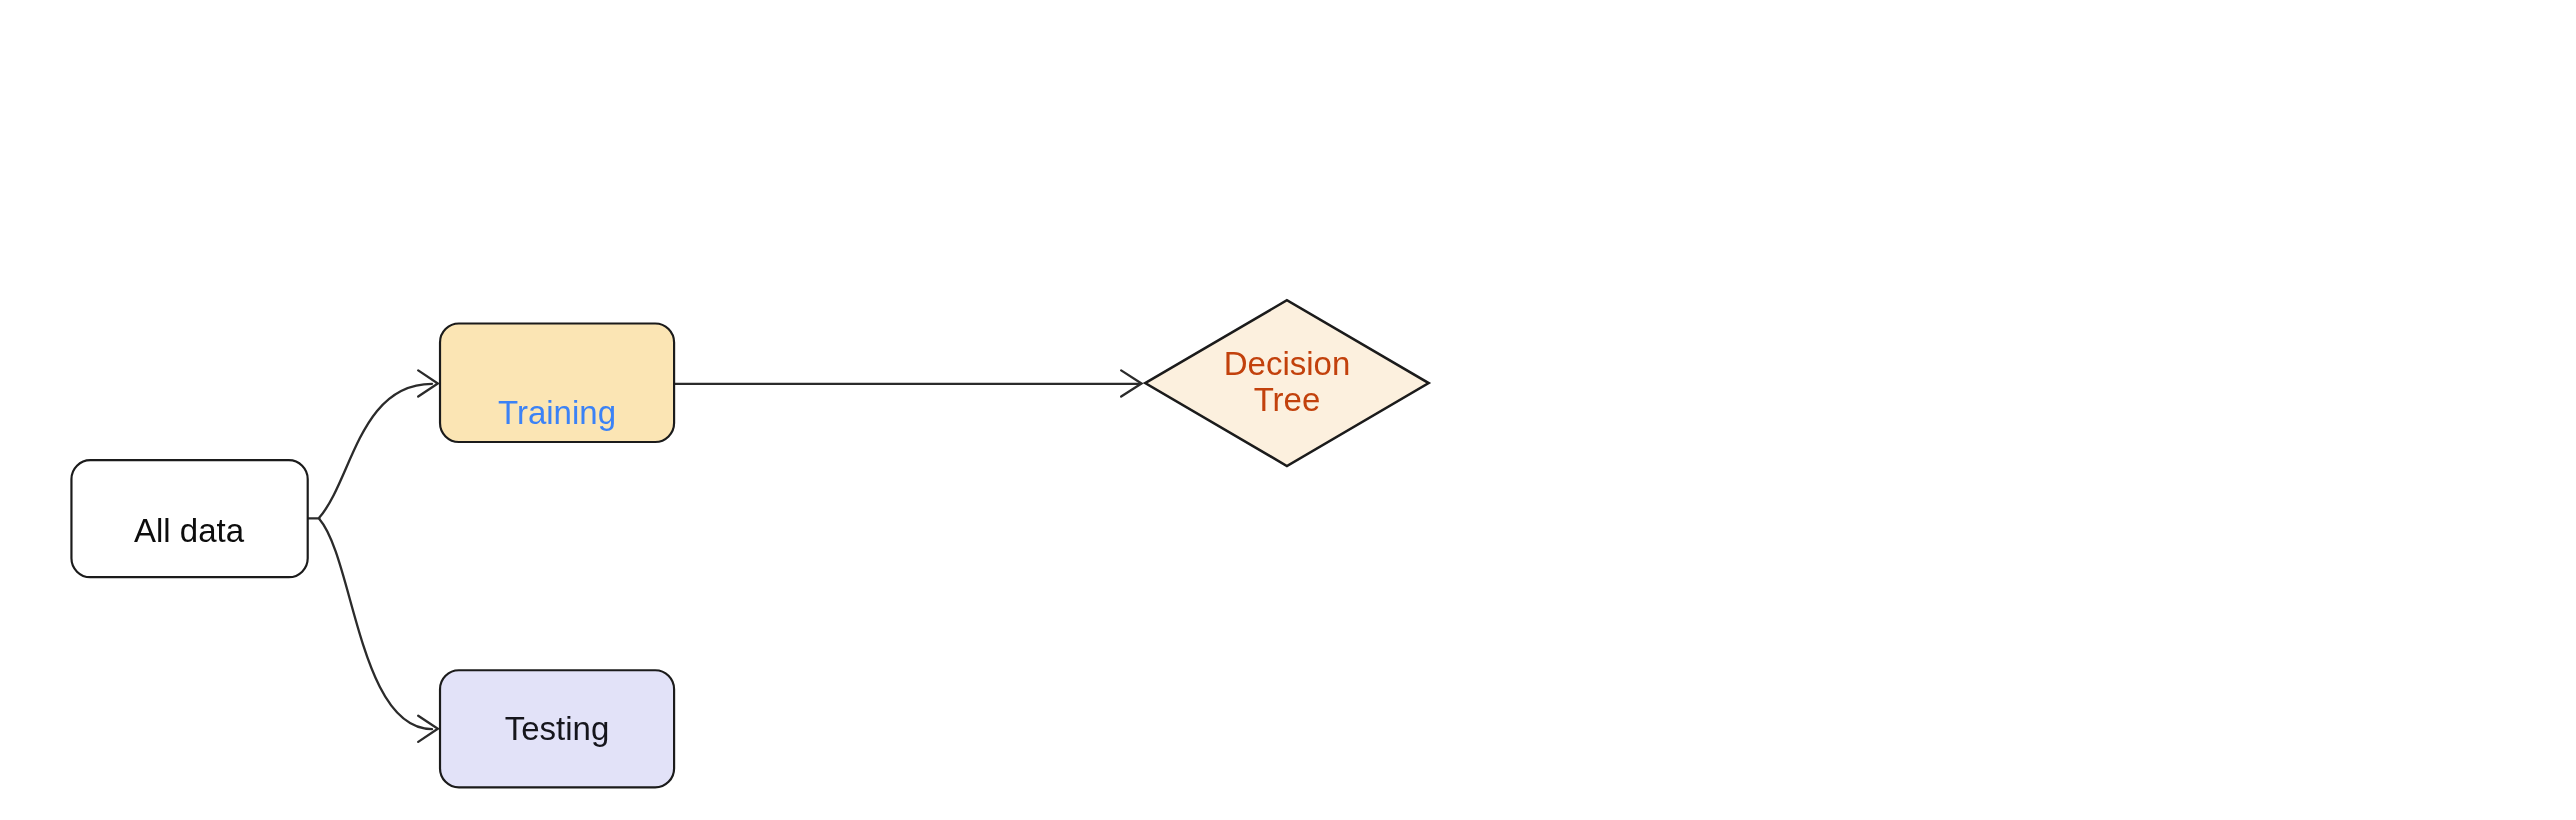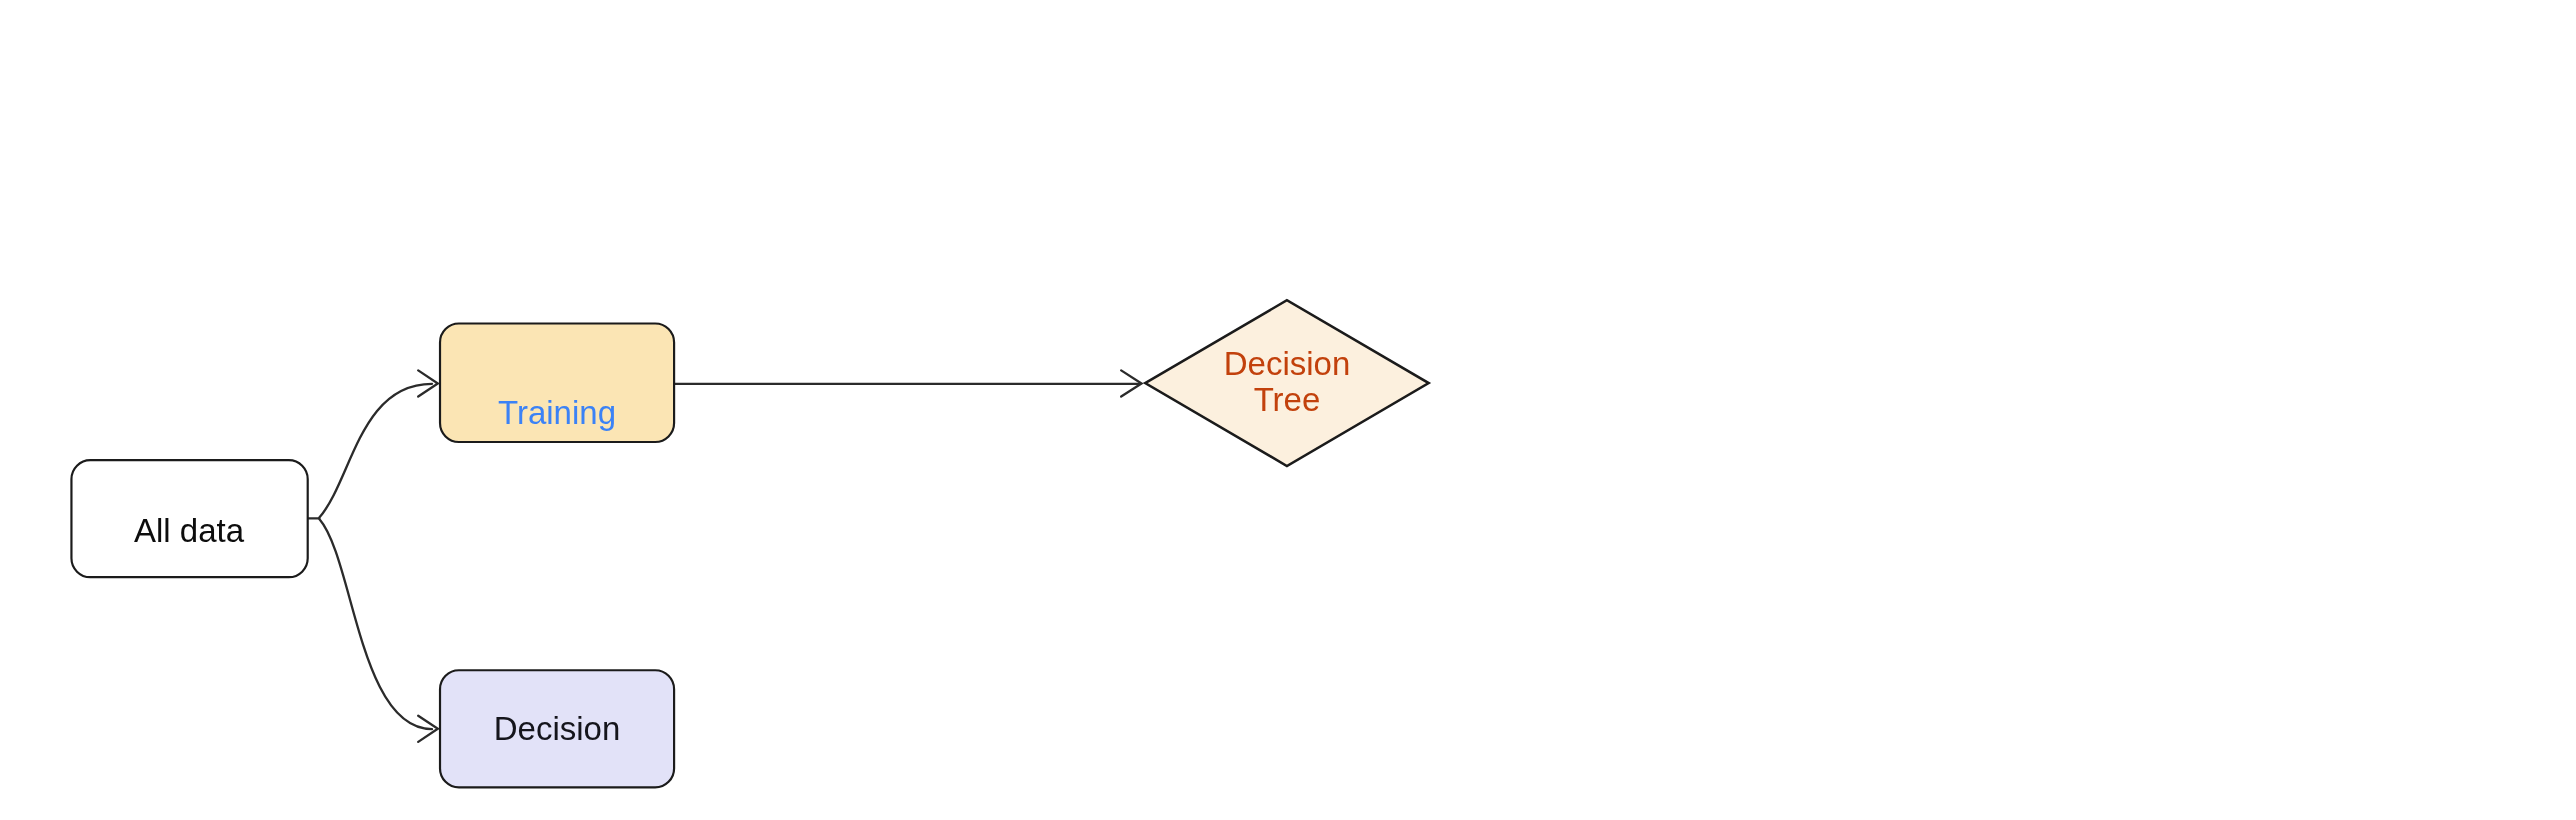--- a/index.html
+++ b/index.html
@@ -59,18 +59,18 @@
 
     <rect x="605" y="922" width="322" height="161" rx="26" ry="26" stroke-width="3" fill="#e2e2f8" stroke="#1b1b1b"></rect>
 
     <polygon points="1575,527 1770,413 1965,527 1770,641" stroke-width="3.5" stroke-linejoin="miter" fill="#fcf0de" stroke="#1b1b1b"></polygon>
   </svg>
 
   <div class="node-label" style="left: 189px; top: 519px; color: rgb(13, 13, 13); margin-top: 12px;">All data</div>
 
   <div class="node-label" style="left: 557px; top: 383px; color: #3b82f6; margin-top: 30px;">Training</div>
 
-  <div class="node-label" style="left: 557px; top: 729px; color: rgb(21, 21, 28);">Decision</div>
+  <div class="node-label" style="left: 557px; top: 729px; color: rgb(21, 21, 28);">Testing</div>
 
   <div class="node-label wrap" style="left: 1287px; top: 382px; color: #c2410c;">Decision Tree</div>
 
 </div>
 
 
 </body></html>

